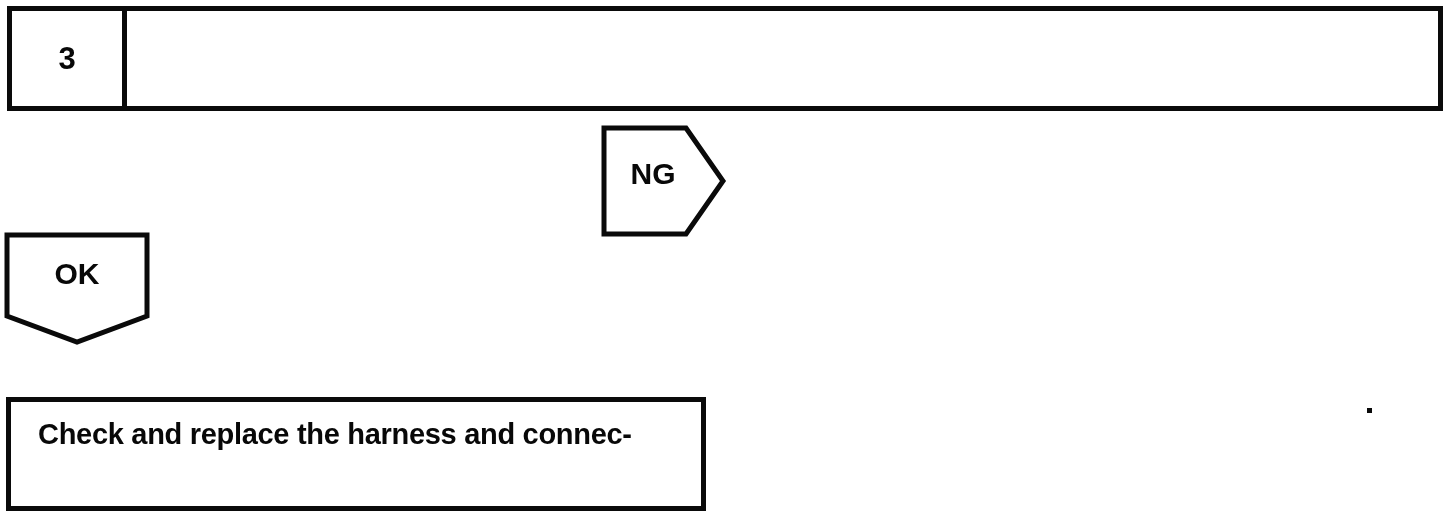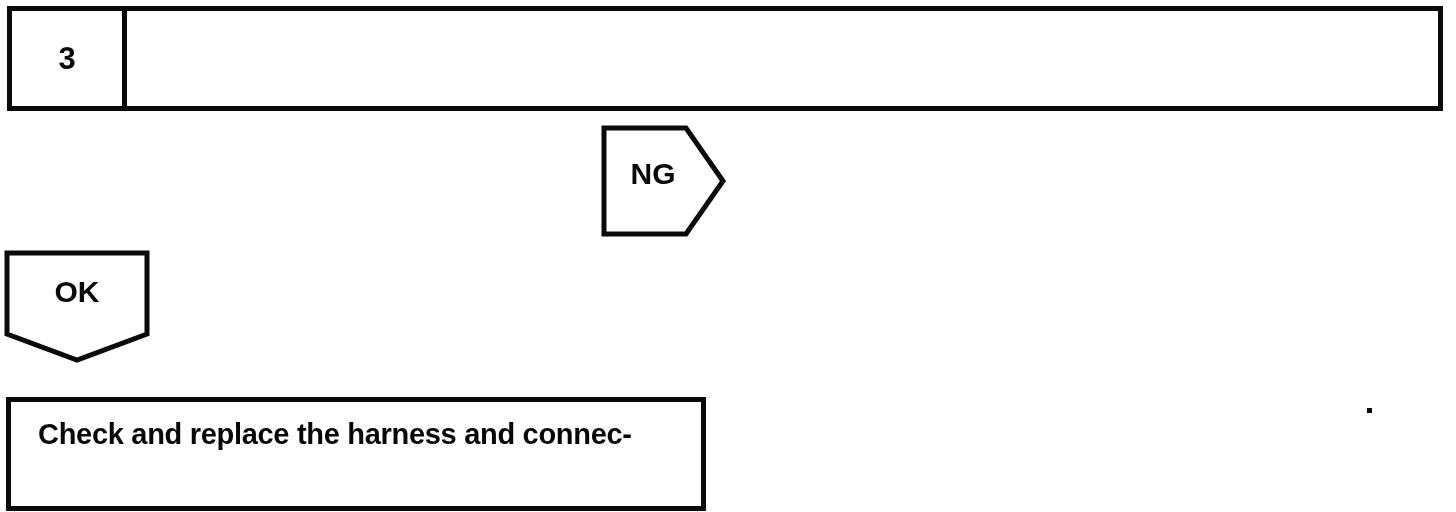--- a/index.html
+++ b/index.html
@@ -74,21 +74,21 @@
   }
   .ng-connector .connector-label {
     left: 0;
     top: 0;
     width: 88px;
     height: 98px;
     margin-left: 8px;
   }
   .ok-connector {
     left: 4px;
-    top: 250px;
+    top: 232px;
     width: 168px;
     height: 114px;
   }
   .ok-connector .connector-label {
     left: 0;
     top: 0;
     width: 146px;
     height: 84px;
   }
   

